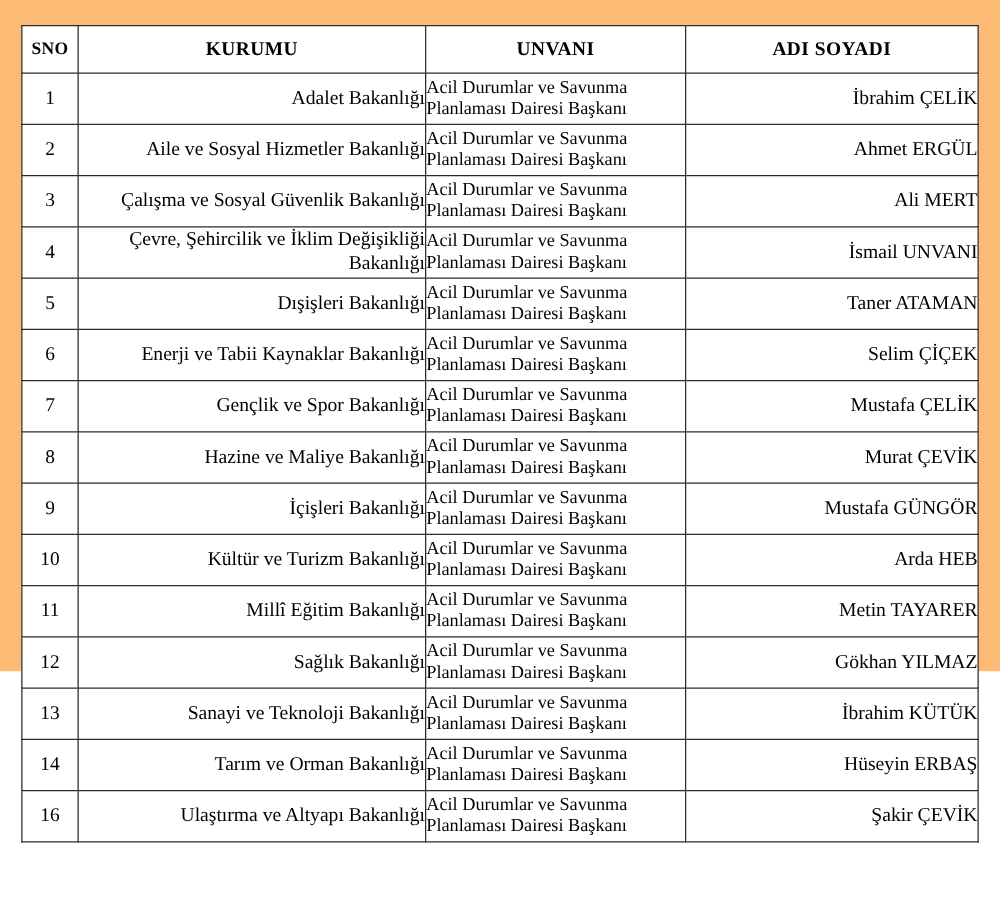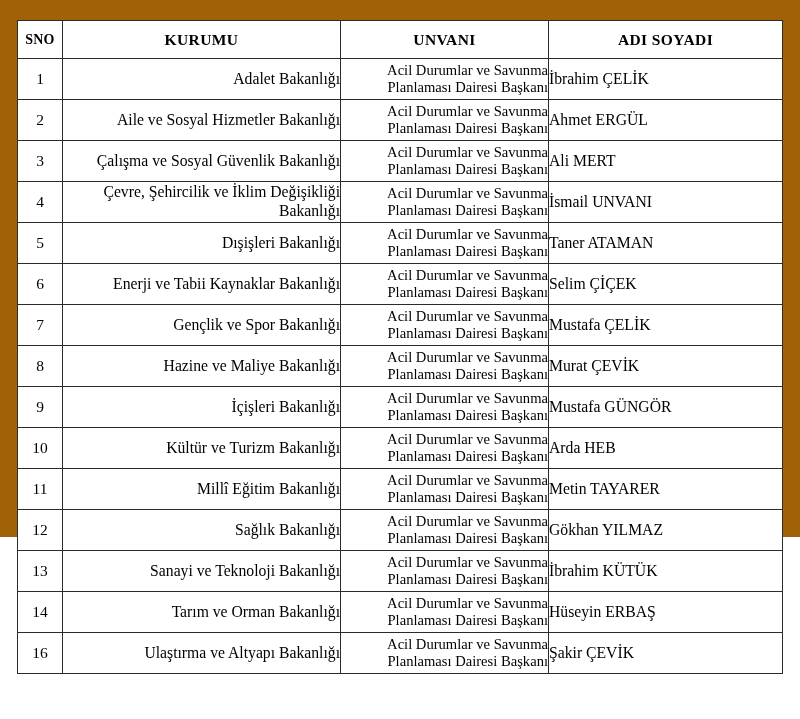--- a/index.html
+++ b/index.html
@@ -12,21 +12,21 @@
     height: 719px;
     font-family: "Liberation Serif", "DejaVu Serif", serif;
     color: #000000;
     overflow: hidden;
   }
 
   #page {
     position: relative;
     width: 800px;
     height: 537px;
-    background: #a16207;
+    background: #fdba74;
   }
 
   table.doc-table {
     position: absolute;
     left: 17px;
     top: 20px;
     width: 765px;
     border-collapse: collapse;
     table-layout: fixed;
     background: #ffffff;
@@ -68,29 +68,29 @@
 
   td.cell-kurum {
     text-align: right;
     padding-left: 7px;
     padding-right: 4px;
     font-size: 15.7px;
     line-height: 1.2;
   }
 
   td.cell-unvan {
-    text-align: right;
+    text-align: left;
     font-size: 14.6px;
     line-height: 1.17;
     padding: 0 2px;
     white-space: pre-line;
   }
 
   td.cell-adi {
-    text-align: left;
+    text-align: right;
     padding-left: 6px;
     padding-right: 4px;
     font-size: 15.7px;
     line-height: 1.2;
   }
 </style>
 </head>
 <body>
 
 <div id="page">

